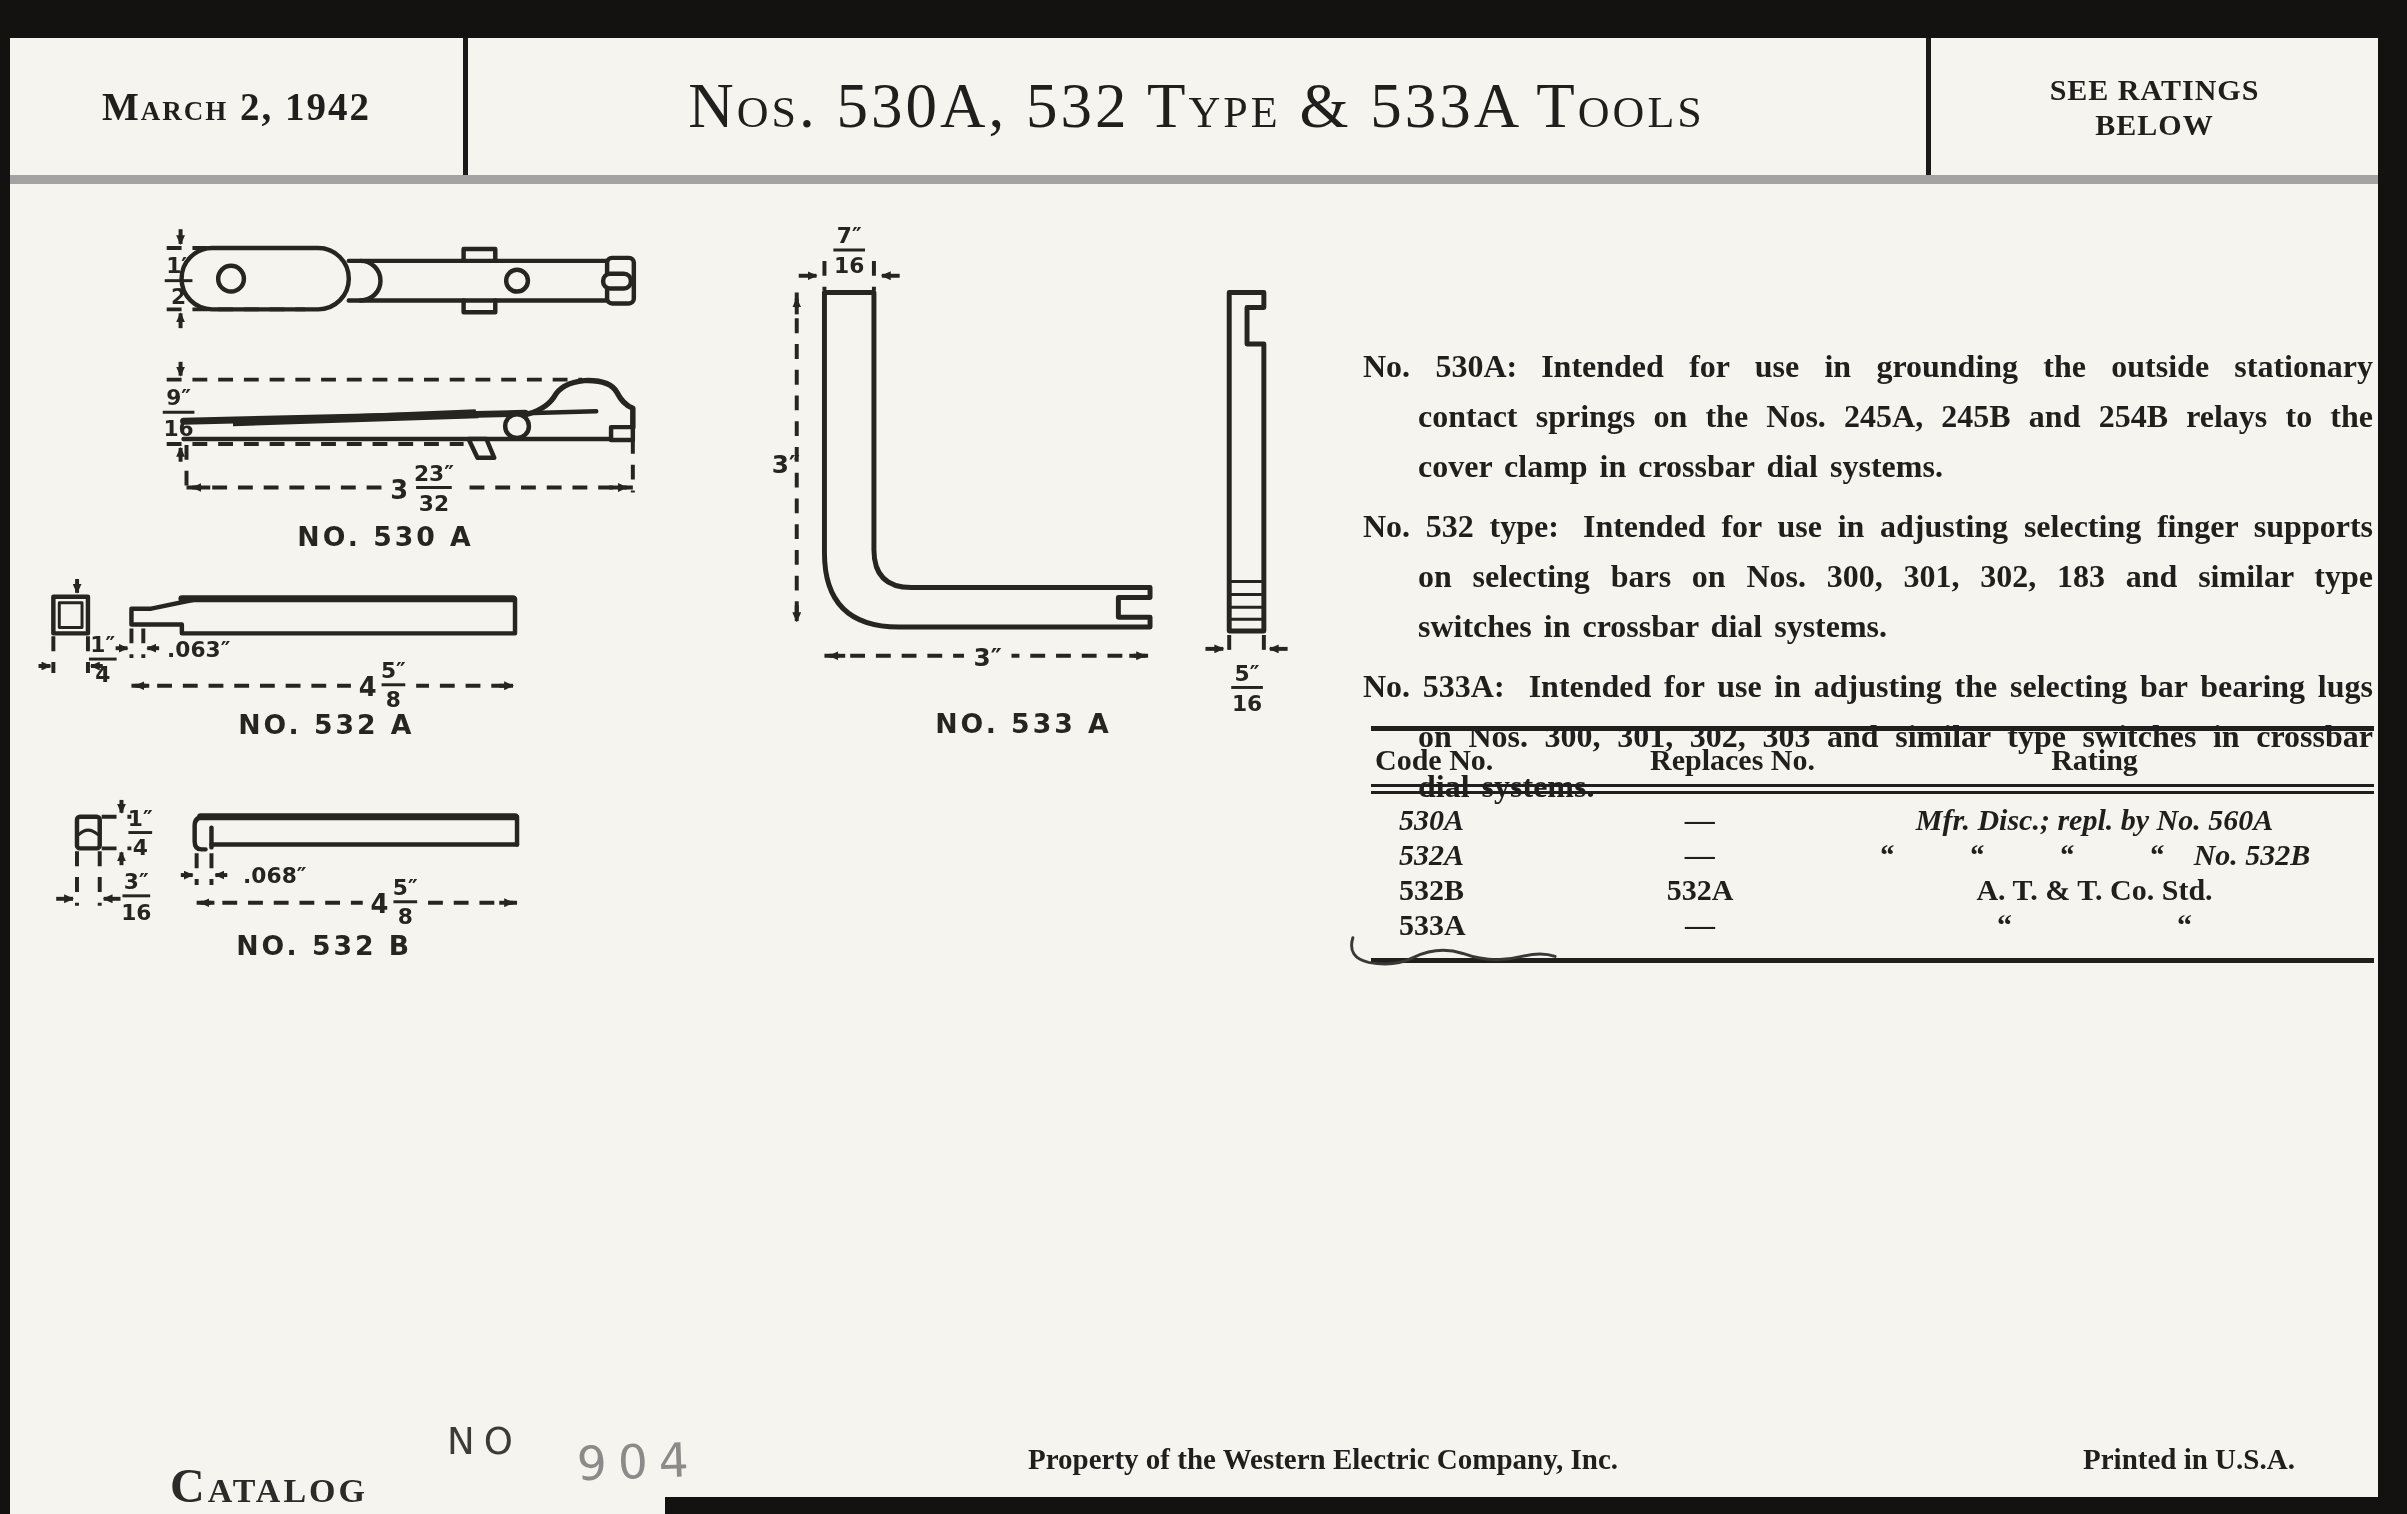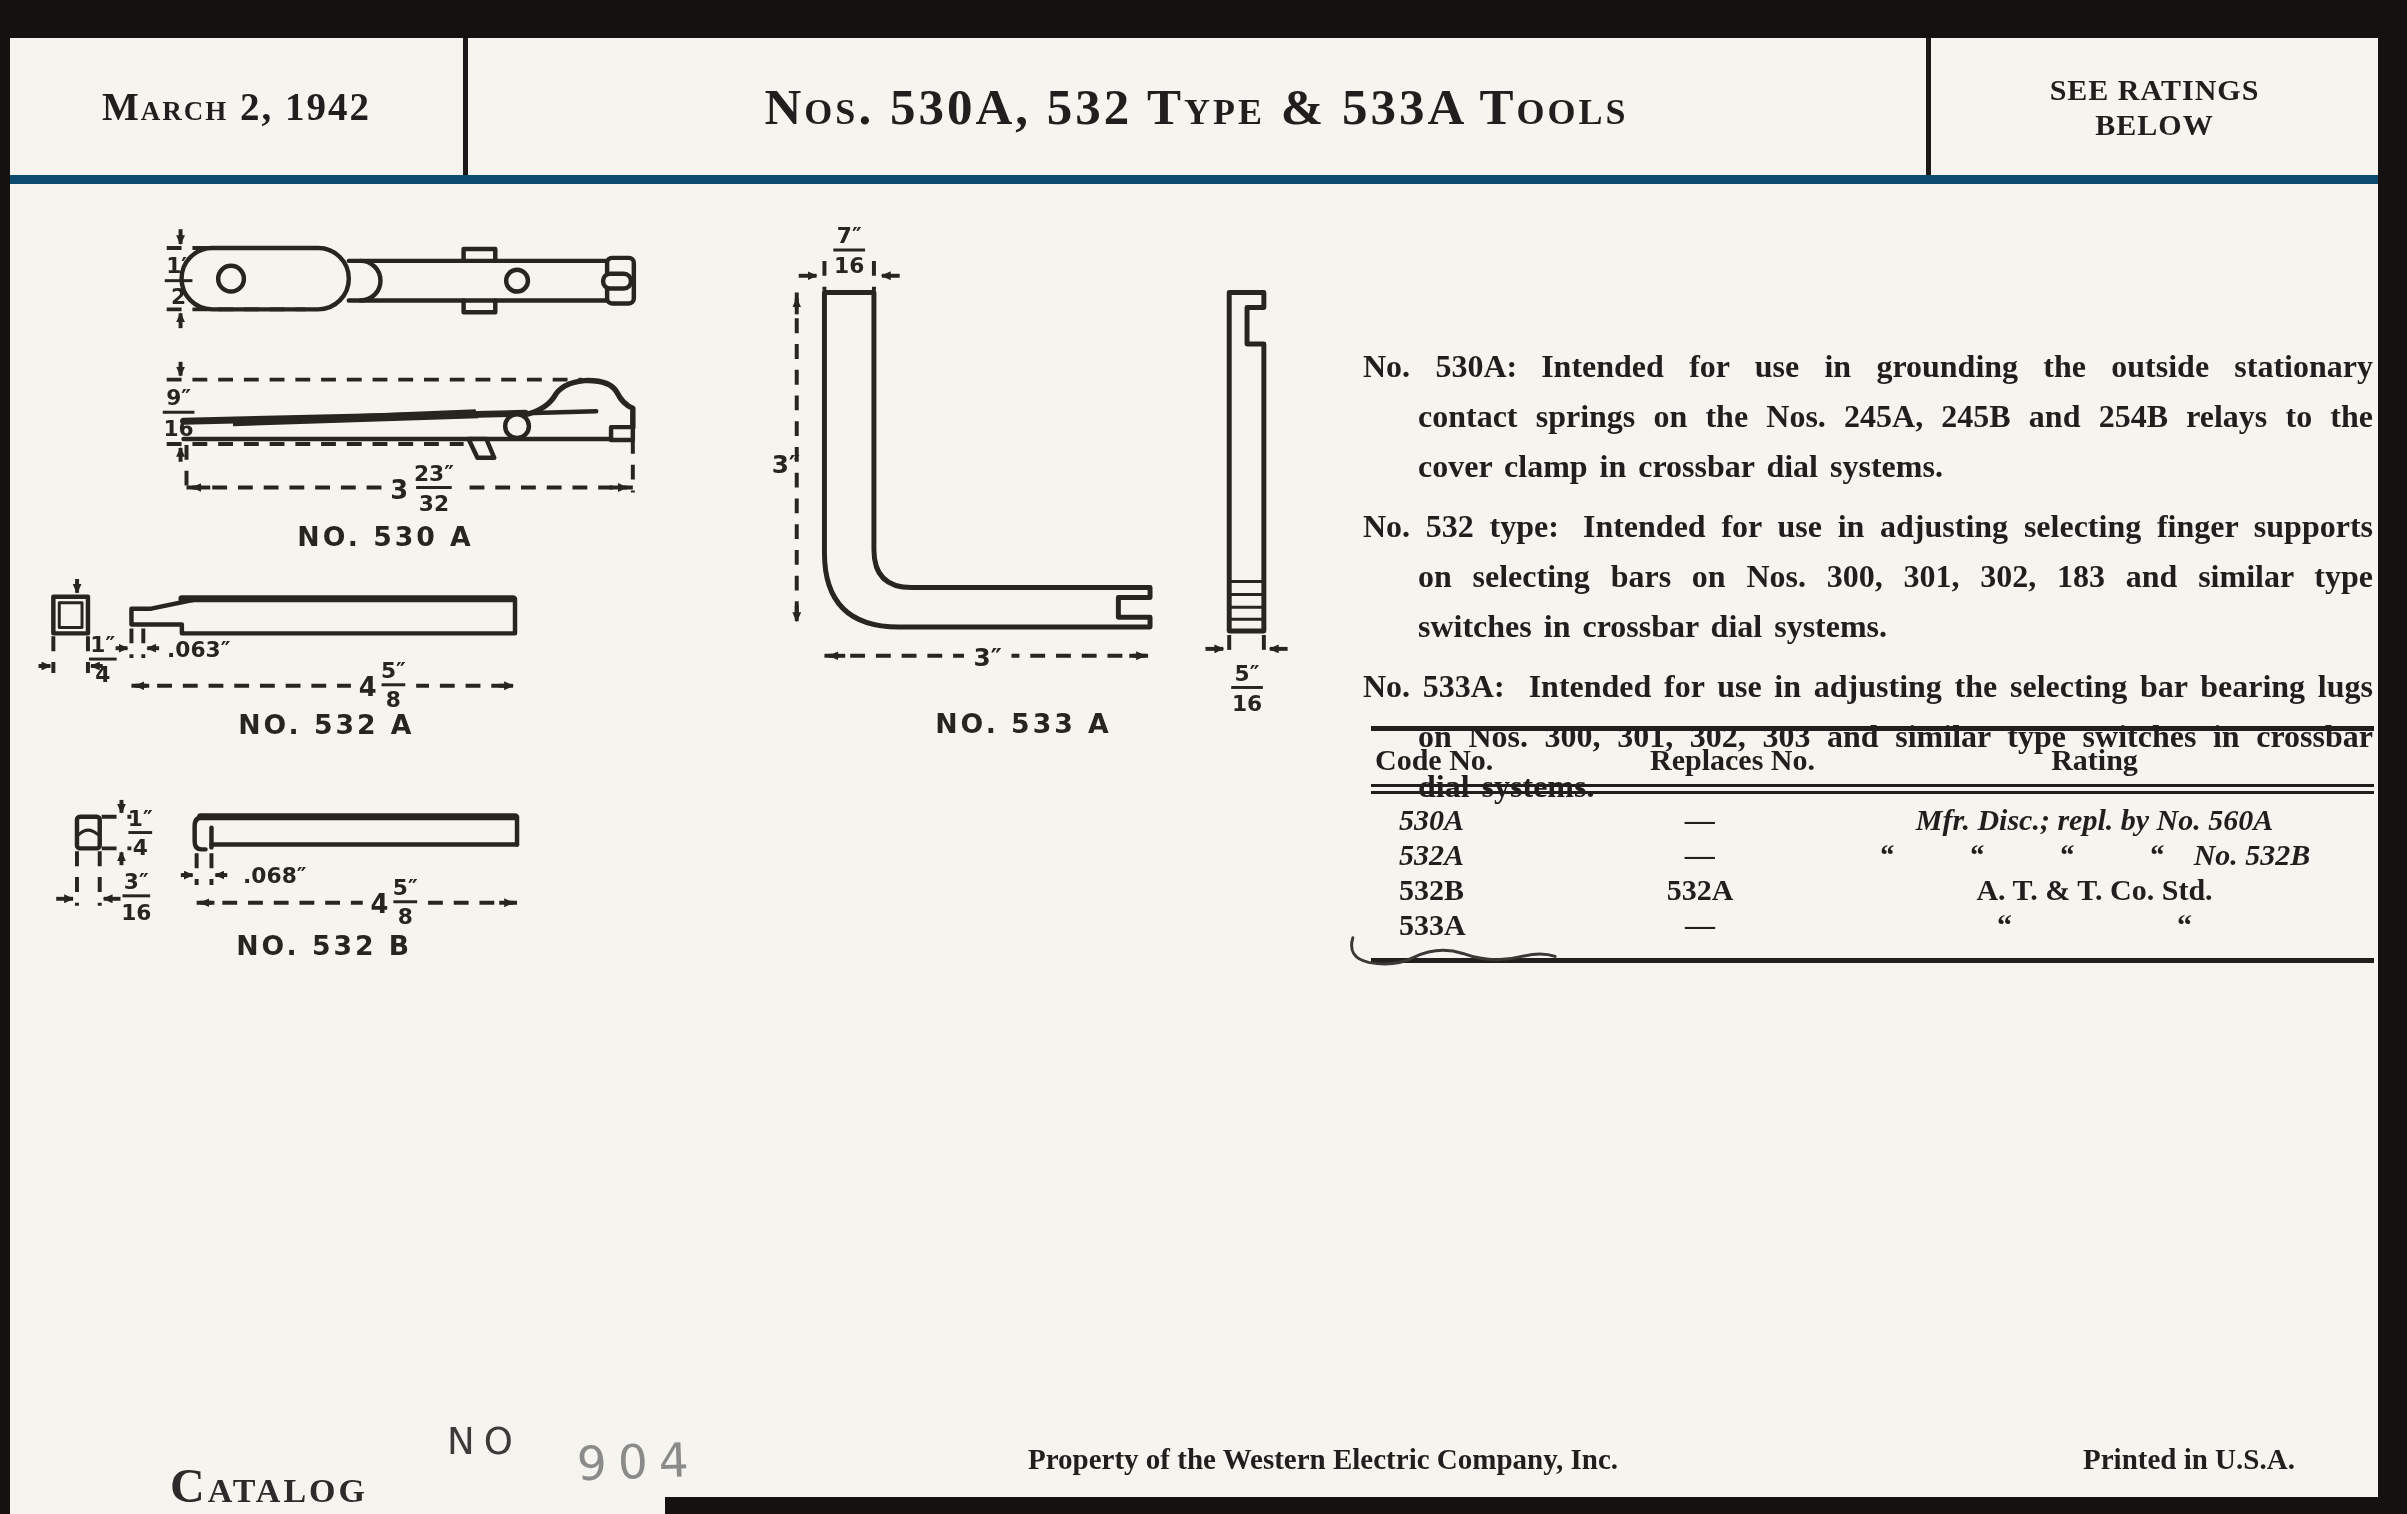--- a/index.html
+++ b/index.html
@@ -7,26 +7,26 @@
           font-family:"Liberation Serif", serif; color:#201f1d; overflow:hidden; }
   .abs { position:absolute; }
   .band { position:absolute; background:#131211; }
   .band-top { left:0; top:0; width:2408px; height:38px; }
   .band-right { left:2378px; top:0; width:30px; height:1515px; }
   .band-bottom { left:665px; top:1497px; width:1742px; height:18px; }
   .band-left { left:0; top:0; width:10px; height:1515px; }
 
   
   .header { position:absolute; left:10px; top:38px; width:2368px; height:137px;
-            border-bottom:9px solid #0c4a6e; }
+            border-bottom:9px solid #a3a3a3; }
   .hcell { position:absolute; top:0; height:100%; display:flex; align-items:center; justify-content:center; }
   .hdate { left:0; width:453px; font-variant:small-caps; font-weight:bold; font-size:39px; letter-spacing:2px; }
   .hdiv { position:absolute; top:0; width:5px; height:100%; background:#1b1a18; }
   .hdiv1 { left:453px; } .hdiv2 { left:1916px; }
-  .htitle { left:458px; width:1457px; font-variant:small-caps; font-weight:bold; font-size:51px; letter-spacing:3px; }
+  .htitle { left:458px; width:1457px; font-variant:small-caps; font-weight:normal; font-size:63px; letter-spacing:3px; }
   .hnote { left:1921px; width:447px; flex-direction:column; font-weight:bold; font-size:30px; line-height:35px; letter-spacing:1px; }
 
   
   .descs { position:absolute; left:1363px; top:341px; width:1010px; }
   .desc { margin:0 0 10px 0; font-size:32px; line-height:50px; font-weight:bold;
           text-align:justify; padding-left:55px; text-indent:-55px; word-spacing:4px; }
   .plabel { margin-right:24px; }
 
   
   .ratings { position:absolute; left:1371px; top:726px; width:1003px; font-weight:bold; font-size:30px; }

